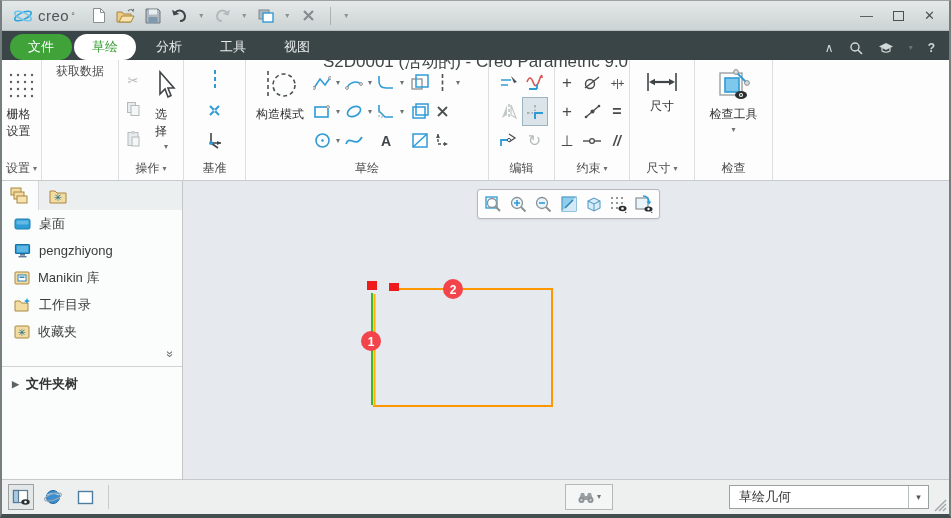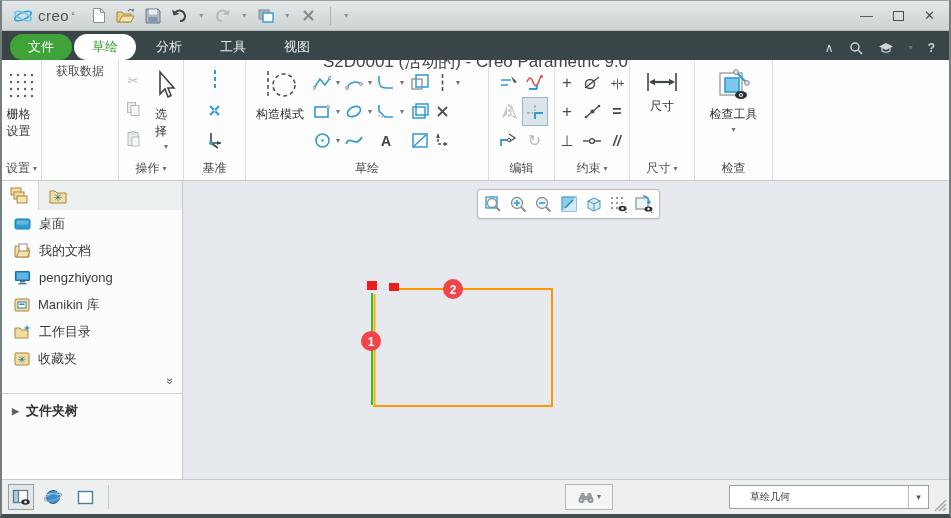--- a/index.html
+++ b/index.html
@@ -87,21 +87,21 @@
   .statusbar { height:35px; flex:none; background:#eef0f0; border-top:1px solid #c6caca; position:relative; }
   .sb-left { position:absolute; left:6px; top:4px; display:flex; align-items:center; gap:6px; }
   .sb-btn { width:26px; height:26px; display:flex; align-items:center; justify-content:center; }
   .sb-pressed { border:1px solid #99a1a1; background:#e3e7e7; }
   .sb-sep { width:1px; height:24px; background:#c6caca; margin-left:4px; }
   .sb-find { position:absolute; left:563px; top:4px; width:48px; height:26px;
              border:1px solid #b3b8b8; background:#f4f6f6; display:flex; align-items:center;
              justify-content:center; gap:2px; }
   .combo { position:absolute; left:727px; top:5px; width:200px; height:24px; background:#fff;
            border:1px solid #9aa1a1; display:flex; align-items:center; }
-  .combo-text { flex:1; padding-left:20px; font-size:10px; color:#333; }
+  .combo-text { flex:1; padding-left:9px; font-size:13px; color:#333; }
   .combo-btn { width:20px; height:100%; border-left:1px solid #b9bfbf; display:flex;
                align-items:center; justify-content:center; color:#555; font-size:9px; }
   .grip { position:absolute; right:2px; bottom:2px; }
 </style>
 </head>
 <body>
 
 <div class="win">
 
   <div class="titlebar">
@@ -569,28 +569,20 @@
 
 
       <div class="side-item">
         <svg width="17" height="14" viewBox="0 0 17 14">
           <rect x="1" y="2" width="15" height="10" rx="1.5" fill="#2e9cd6" stroke="#1f7fb0"></rect>
           <rect x="2.5" y="3.5" width="12" height="4" rx="1" fill="#63b9e4"></rect>
         </svg>
         <span>桌面</span>
       </div>
 
-      <div class="side-item">
-        <svg width="17" height="15" viewBox="0 0 17 15">
-          <path d="M1,14 V3 h5 l1.5,2 H15 v9 z" fill="#f3dca1" stroke="#ab8743"></path>
-          <rect x="5" y="1" width="8" height="10" fill="#fff" stroke="#8a9094"></rect>
-          <path d="M2.5,14 l2.5,-6 h11 l-2.5,6 z" fill="#f6e3ae" stroke="#ab8743"></path>
-        </svg>
-        <span>我的文档</span>
-      </div>
 
       <div class="side-item">
         <svg width="17" height="15" viewBox="0 0 17 15">
           <rect x="1.5" y="1.5" width="14" height="9" rx="1" fill="#2e9cd6" stroke="#1f6f9c" stroke-width="1.2"></rect>
           <rect x="3" y="3" width="11" height="6" fill="#5fb6e2"></rect>
           <rect x="6" y="11" width="5" height="1.6" fill="#5c7避4" opacity="0"></rect>
           <rect x="6" y="11" width="5" height="1.6" fill="#5c7a94"></rect>
           <rect x="4.5" y="13" width="8" height="1.4" fill="#5c7a94"></rect>
         </svg>
         <span>pengzhiyong</span>

